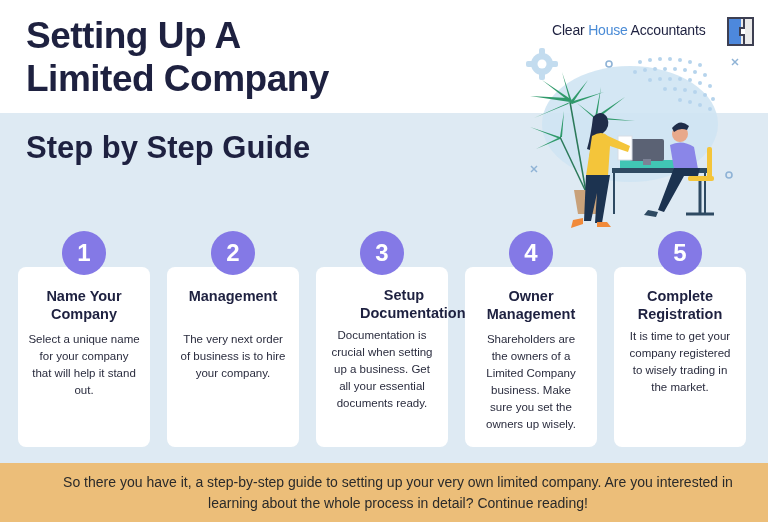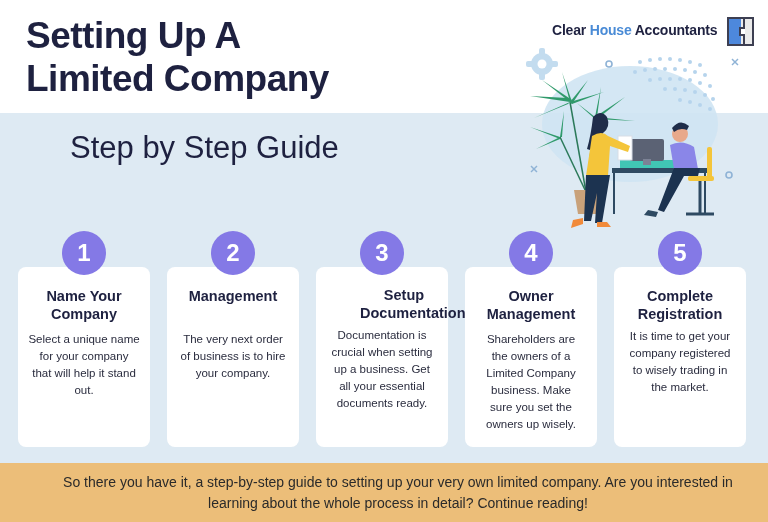--- a/index.html
+++ b/index.html
@@ -3,23 +3,23 @@
   <meta charset="utf-8">
   <style>
     * { margin:0; padding:0; box-sizing:border-box; }
     html, body { width:768px; height:522px; overflow:hidden; background:#ffffff; }
     body { font-family:"Liberation Sans", "DejaVu Sans", sans-serif; position:relative; color:#1e2140; }
 
     .top { position:absolute; left:0; top:0; width:768px; height:113px; background:#ffffff; }
     .band { position:absolute; left:0; top:113px; width:768px; height:350px; background:#deeaf3; }
 
     .title { position:absolute; left:26px; top:14px; font-size:37px; line-height:43px; font-weight:700; color:#1e2140; letter-spacing:-0.5px; }
-    .subtitle { position:absolute; left:26px; top:130px; font-size:31px; line-height:36px; font-weight:400; color:#1e2140;margin-left:44px; }
-
-    .brand { position:absolute; left:552px; top:22px; font-size:14px; font-weight:700; color:#1e2140; letter-spacing:-0.2px; }
+    .subtitle { position:absolute; left:26px; top:130px; font-size:31px; line-height:36px; font-weight:700; color:#1e2140; }
+
+    .brand { position:absolute; left:552px; top:22px; font-size:14px; font-weight:400; color:#1e2140; letter-spacing:-0.2px; }
     .brand .accent { color:#4a8bd6; }
     .logo { position:absolute; left:727px; top:17px; width:27px; height:29px; border:2px solid #3d3f52; background:#ebebeb; }
     .logo .l-blue { position:absolute; left:0; top:0; width:12px; height:25px; background:#4d88dc; }
     .logo .l-white { position:absolute; left:10px; top:8px; width:6px; height:9px; background:#ffffff; border-top:2px solid #3d3f52; border-bottom:2px solid #3d3f52; border-left:2px solid #3d3f52; }
     .logo .l-div { position:absolute; left:14px; top:0; width:2px; height:25px; background:#3d3f52; }
 
     .illus { position:absolute; left:500px; top:42px; width:268px; height:190px; }
 
     .step { position:absolute; top:231px; width:132px; }
     .step .card { position:absolute; top:36px; left:0; width:132px; height:180px; background:#ffffff; border-radius:8px; }

